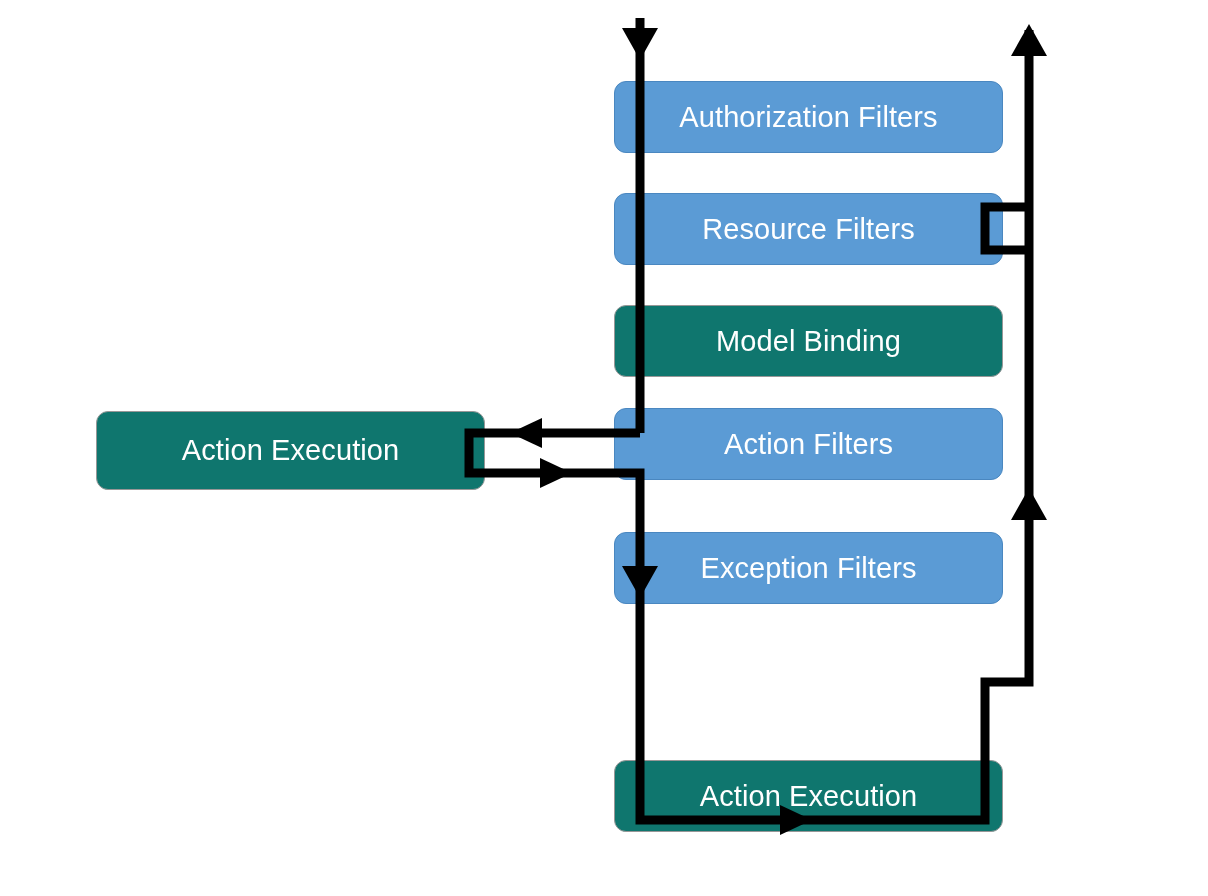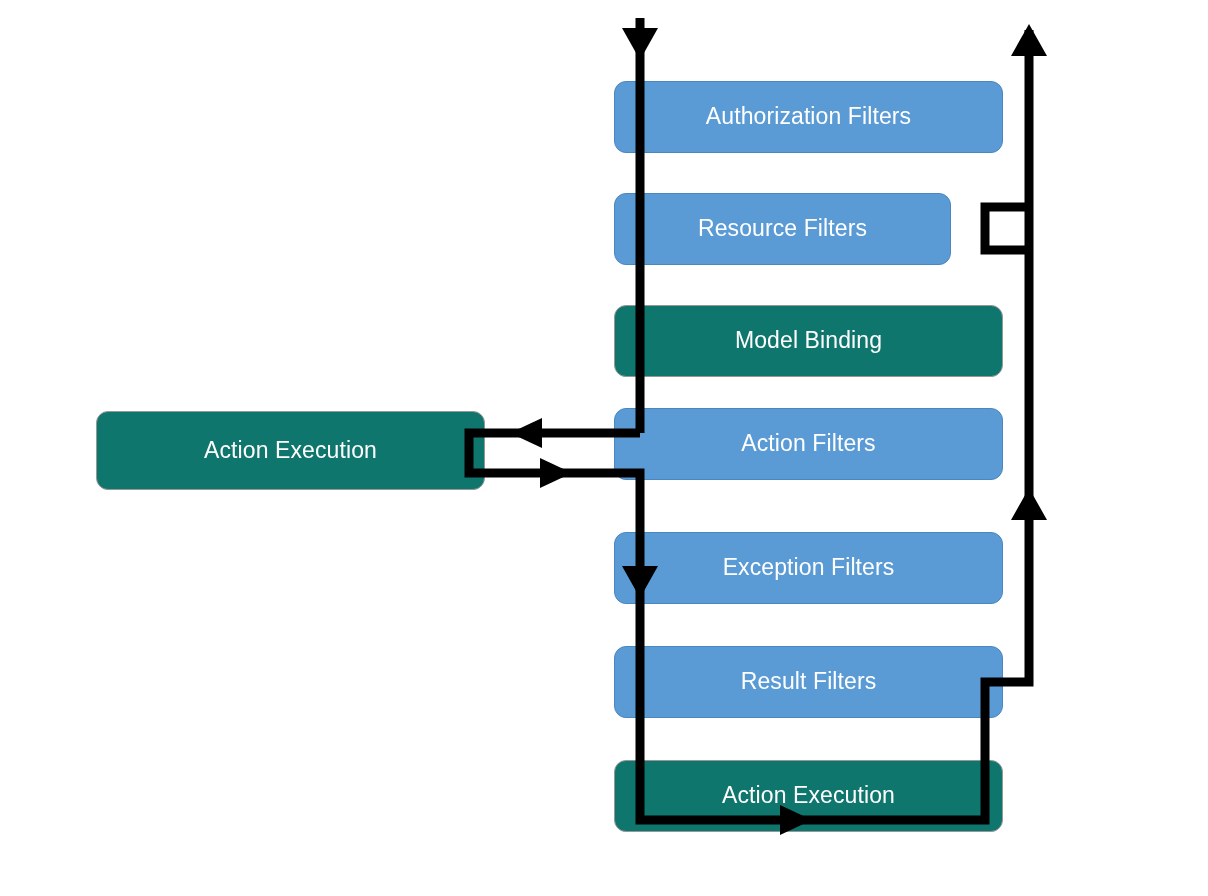--- a/index.html
+++ b/index.html
@@ -18,21 +18,21 @@
     overflow: hidden;
   }
   .stage-box {
     position: absolute;
     box-sizing: border-box;
     border-radius: 12px;
     display: flex;
     align-items: center;
     justify-content: center;
     color: #ffffff;
-    font-size: 23px;
+    font-size: 29px;
     line-height: 1.18;
     text-align: center;
     letter-spacing: 0.1px;
     white-space: pre-line;
     user-select: none;
   }
   .stage-box.blue {
     background: #5B9BD5;
     border: 1px solid #4a87c0;
   }
@@ -62,39 +62,36 @@
 </style>
 </head>
 <body>
 
 <div id="canvas">
 
   <div class="stage-box blue" style="left:614px; top:81px; width:389px; height:72px;">
     <span>Authorization Filters</span>
   </div>
 
-  <div class="stage-box blue" style="left:614px; top:193px; width:337px; height:72px;">
+  <div class="stage-box blue" style="left:614px; top:193px; width:389px; height:72px;">
     <span>Resource Filters</span>
   </div>
 
   <div class="stage-box gray" style="left:614px; top:305px; width:389px; height:72px;">
     <span>Model Binding</span>
   </div>
 
   <div class="stage-box blue" style="left:614px; top:408px; width:389px; height:72px;">
     <span>Action Filters</span>
   </div>
 
   <div class="stage-box blue" style="left:614px; top:532px; width:389px; height:72px;">
     <span>Exception Filters</span>
   </div>
 
-  <div class="stage-box blue" style="left:614px; top:646px; width:389px; height:72px;">
-    <span>Result Filters</span>
-  </div>
 
   <div class="stage-box gray" style="left:614px; top:760px; width:389px; height:72px;">
     <span>Action Execution</span>
   </div>
 
   <div class="stage-box gray" style="left:96px; top:411px; width:389px; height:79px; ">
     <span>Action Execution</span>
   </div>
 
   <svg class="flow-svg" viewBox="0 0 1208 896">

